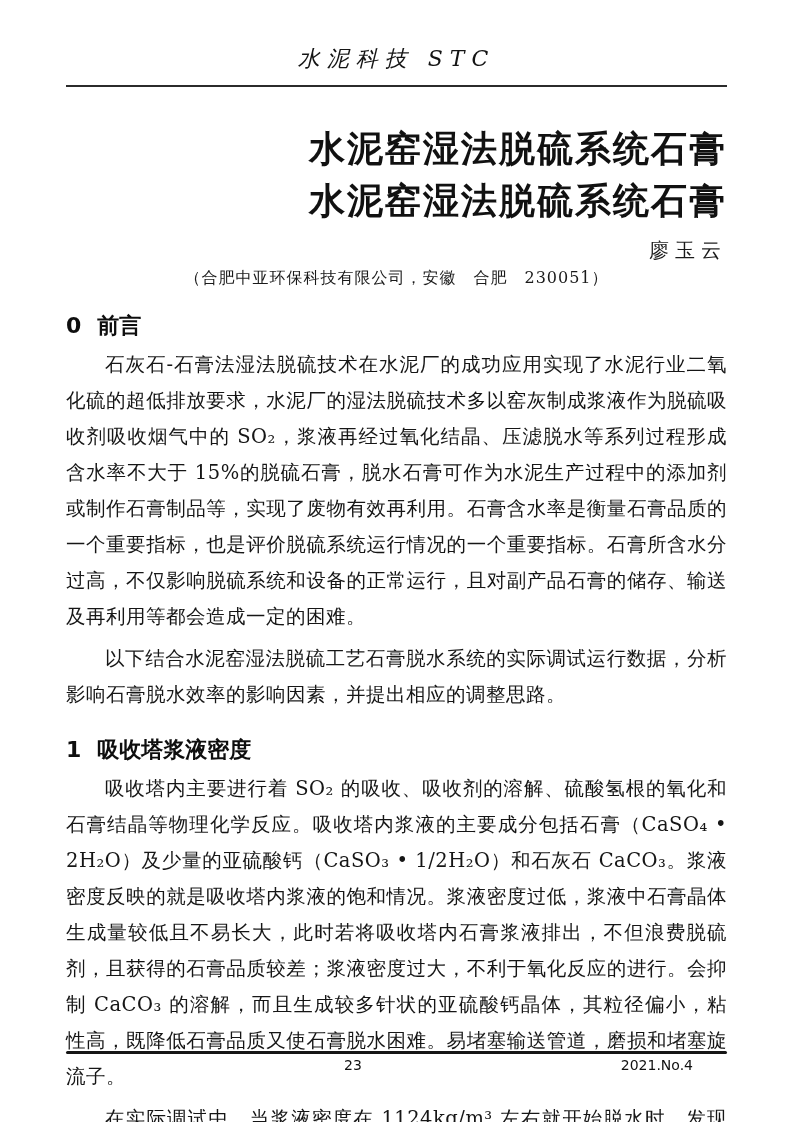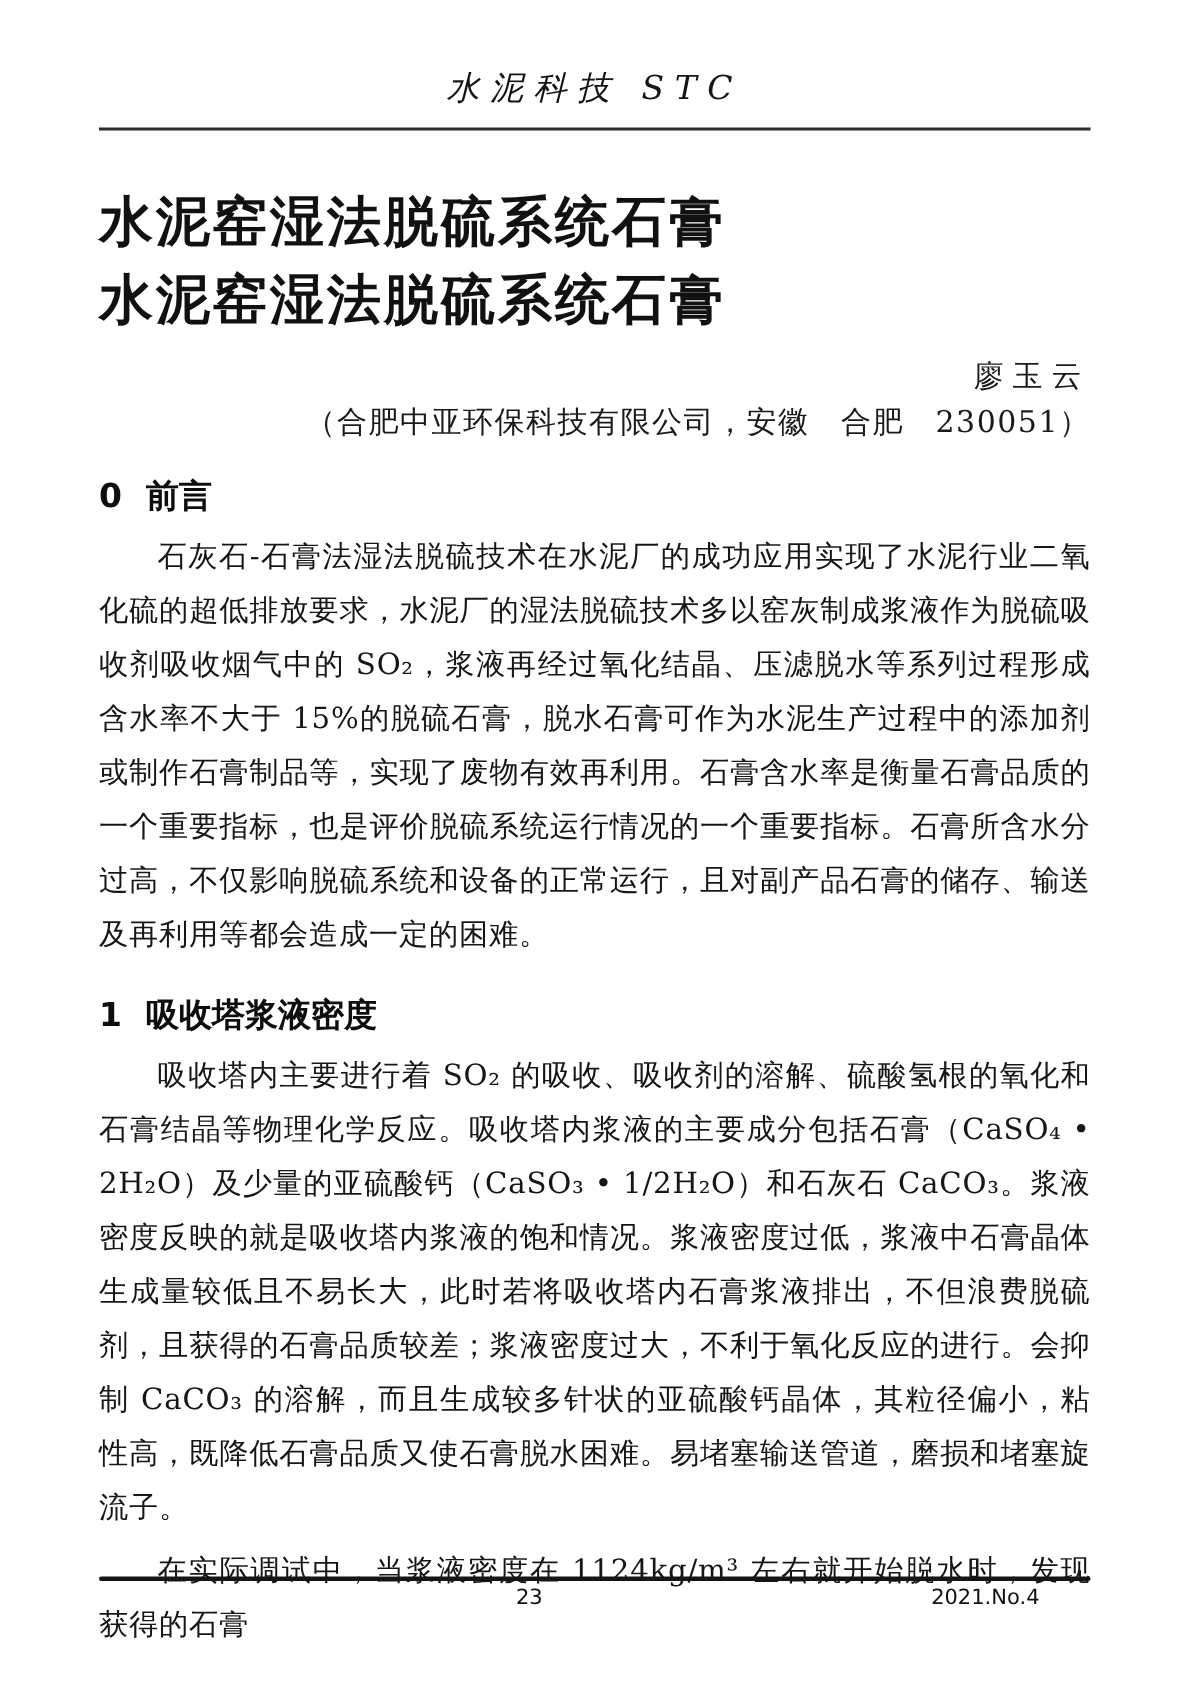--- a/index.html
+++ b/index.html
@@ -33,39 +33,39 @@
     color: #141414;
   }
   .header-rule {
     margin-top: 11px;
     height: 0;
     border-top: 2px solid #2b2b2b;
   }
   
   .article-title {
     margin-top: 36px;
-    text-align: left;
+    text-align: right;
     font-family: "DejaVu Sans", "Liberation Sans", sans-serif;
     font-weight: bold;
     font-size: 36px;
     line-height: 52px;
     letter-spacing: 2px;
     color: #111;
   }
   .author {
     margin-top: 10px;
     text-align: right;
     font-size: 20px;
     letter-spacing: 6px;
     color: #1a1a1a;
   }
   .affiliation {
     margin-top: 4px;
-    text-align: right;
-    font-size: 20px;
+    text-align: center;
+    font-size: 16px;
     letter-spacing: 1px;
     white-space: pre-wrap;
     color: #1a1a1a;
   }
   
   .section-heading {
     margin-top: 22px;
     font-family: "DejaVu Sans", "Liberation Sans", sans-serif;
     font-weight: bold;
     font-size: 22px;
@@ -128,20 +128,21 @@
     <div>水泥窑湿法脱硫系统石膏</div>
   </div>
 
   <div class="author">廖玉云</div>
   <div class="affiliation">（合肥中亚环保科技有限公司，安徽　合肥　230051）</div>
 
   <div class="section-heading">
     <span class="sec-num">0</span><span>前言</span>
   </div>
   <p class="body-para">石灰石-石膏法湿法脱硫技术在水泥厂的成功应用实现了水泥行业二氧化硫的超低排放要求，水泥厂的湿法脱硫技术多以窑灰制成浆液作为脱硫吸收剂吸收烟气中的 SO₂，浆液再经过氧化结晶、压滤脱水等系列过程形成含水率不大于 15%的脱硫石膏，脱水石膏可作为水泥生产过程中的添加剂或制作石膏制品等，实现了废物有效再利用。石膏含水率是衡量石膏品质的一个重要指标，也是评价脱硫系统运行情况的一个重要指标。石膏所含水分过高，不仅影响脱硫系统和设备的正常运行，且对副产品石膏的储存、输送及再利用等都会造成一定的困难。</p>
+  <p class="body-para">以下结合水泥窑湿法脱硫工艺石膏脱水系统的实际调试运行数据，分析影响石膏脱水效率的影响因素，并提出相应的调整思路。</p>
 
   <div class="section-heading">
     <span class="sec-num">1</span><span>吸收塔浆液密度</span>
   </div>
   <p class="body-para">吸收塔内主要进行着 SO₂ 的吸收、吸收剂的溶解、硫酸氢根的氧化和石膏结晶等物理化学反应。吸收塔内浆液的主要成分包括石膏（CaSO₄ • 2H₂O）及少量的亚硫酸钙（CaSO₃ • 1/2H₂O）和石灰石 CaCO₃。浆液密度反映的就是吸收塔内浆液的饱和情况。浆液密度过低，浆液中石膏晶体生成量较低且不易长大，此时若将吸收塔内石膏浆液排出，不但浪费脱硫剂，且获得的石膏品质较差；浆液密度过大，不利于氧化反应的进行。会抑制 CaCO₃ 的溶解，而且生成较多针状的亚硫酸钙晶体，其粒径偏小，粘性高，既降低石膏品质又使石膏脱水困难。易堵塞输送管道，磨损和堵塞旋流子。</p>
   <p class="body-para">在实际调试中，当浆液密度在 1124kg/m³ 左右就开始脱水时，发现获得的石膏</p>
 
 </div>
 
 <div class="footer">

